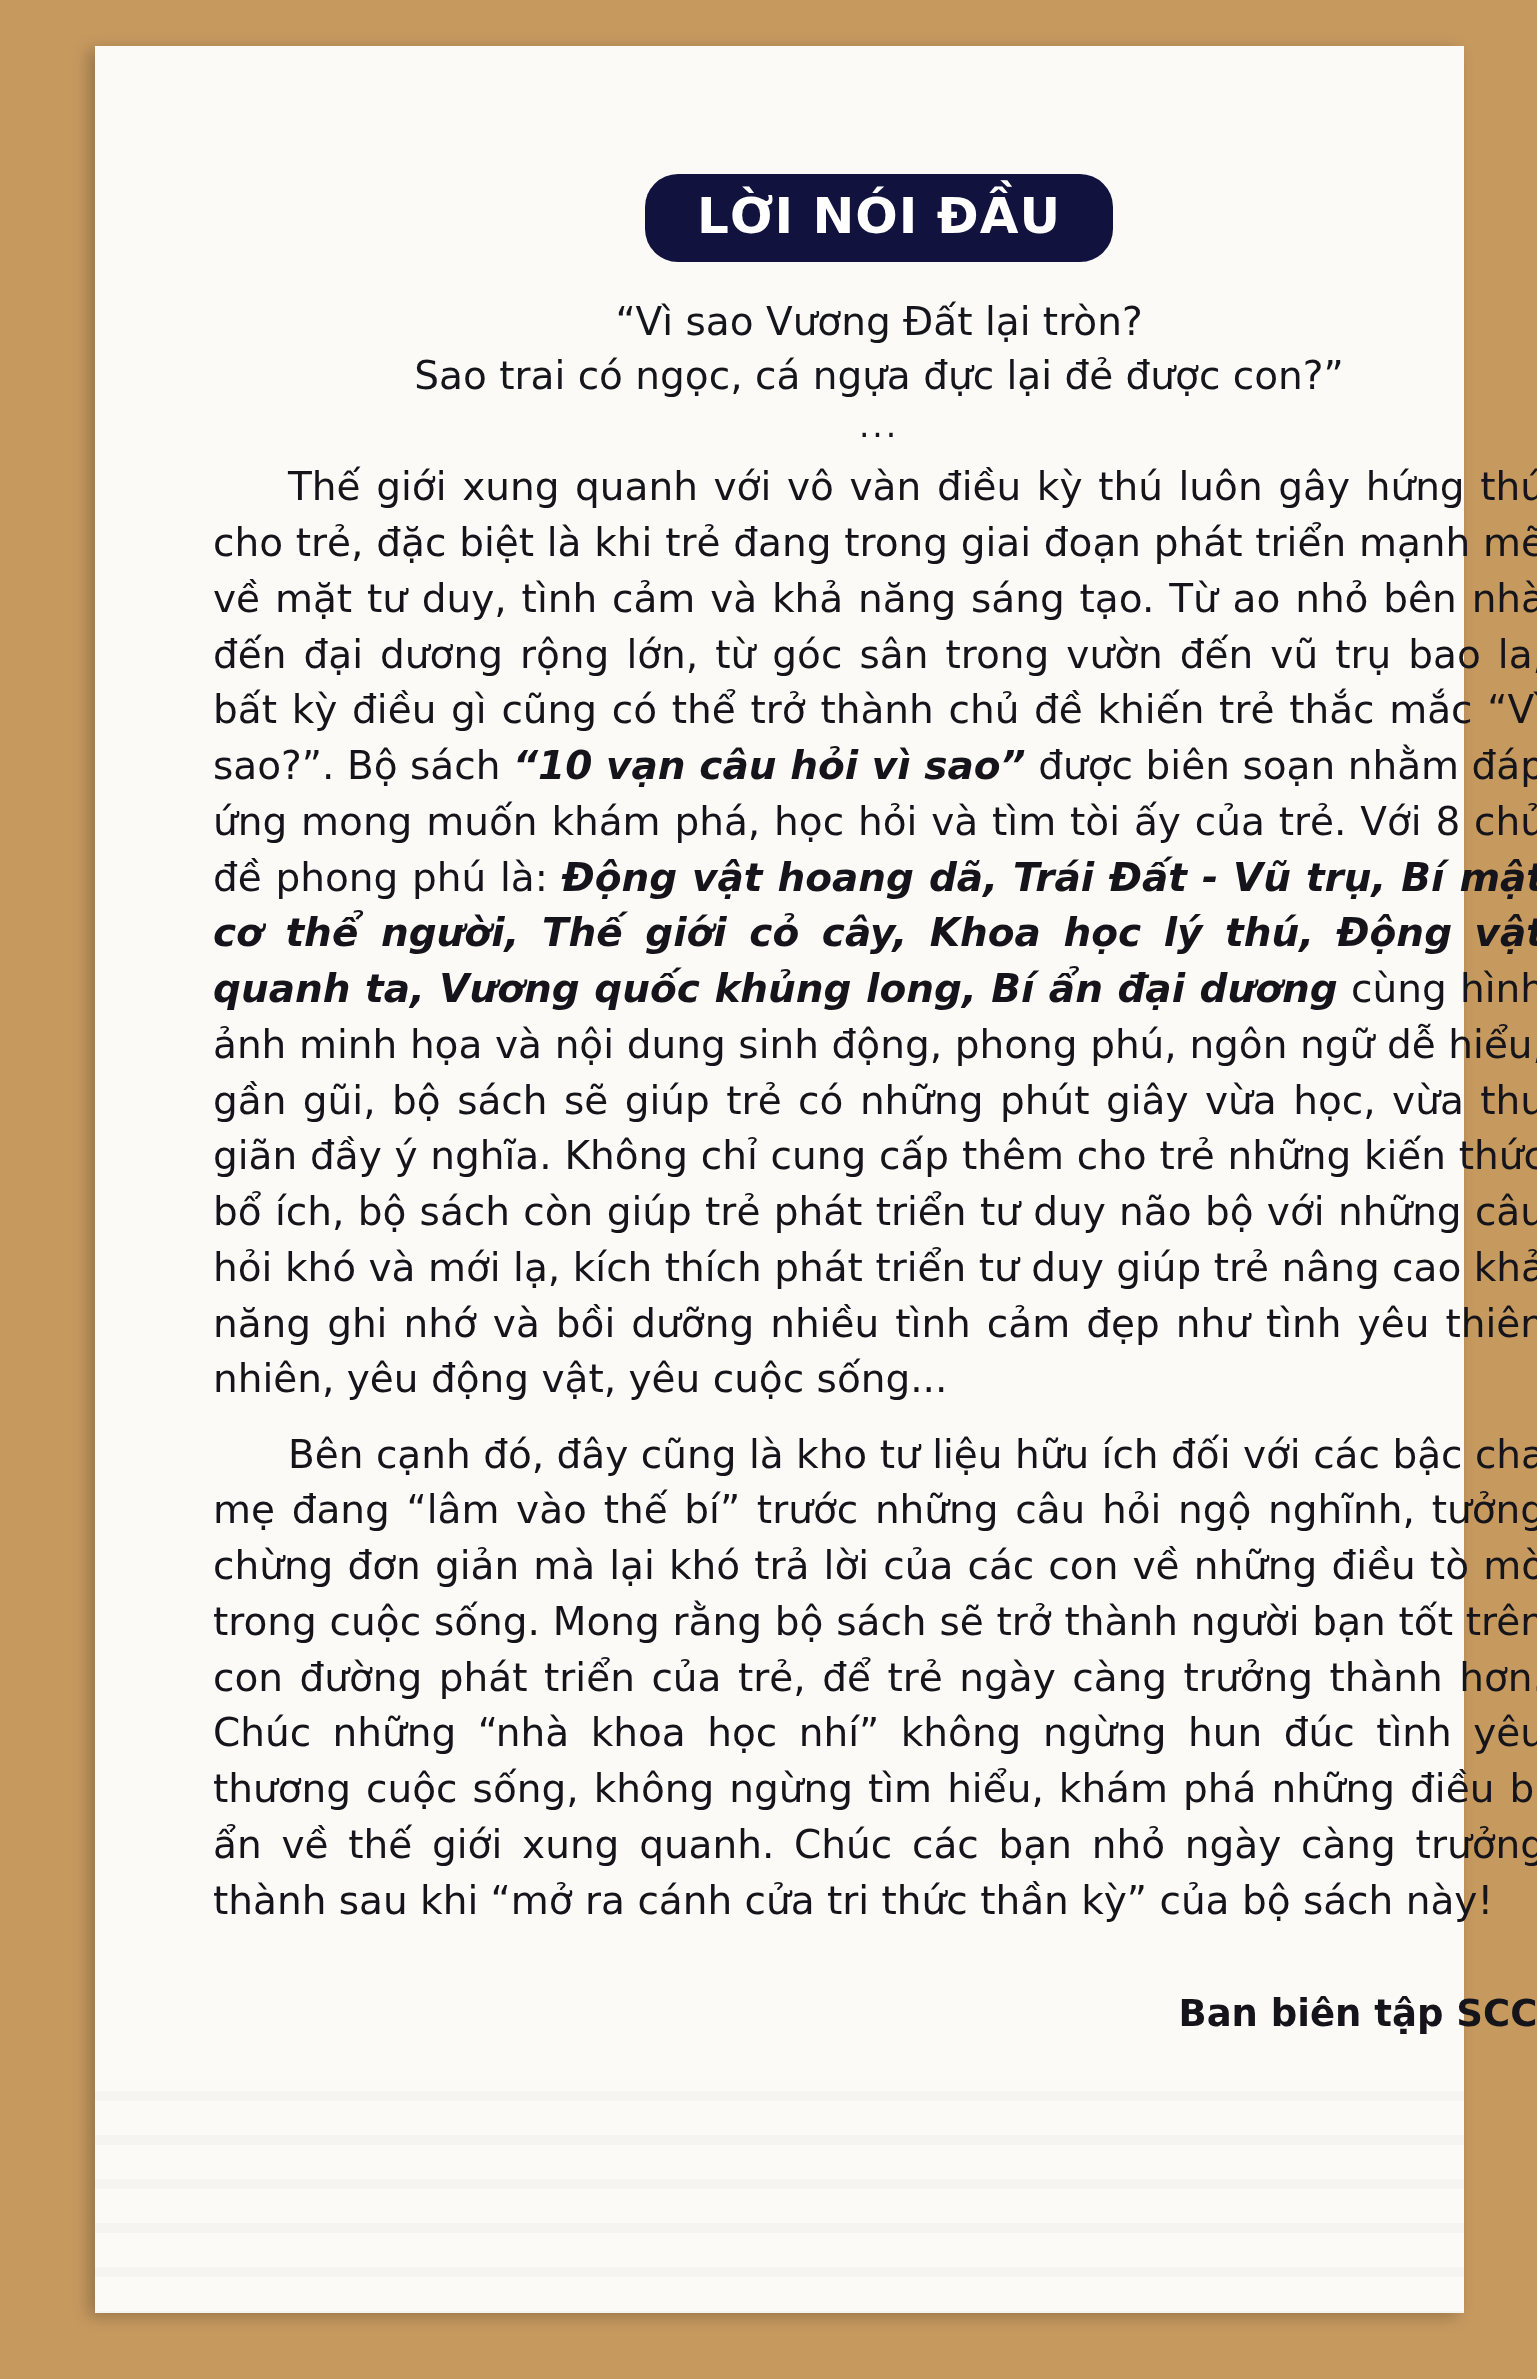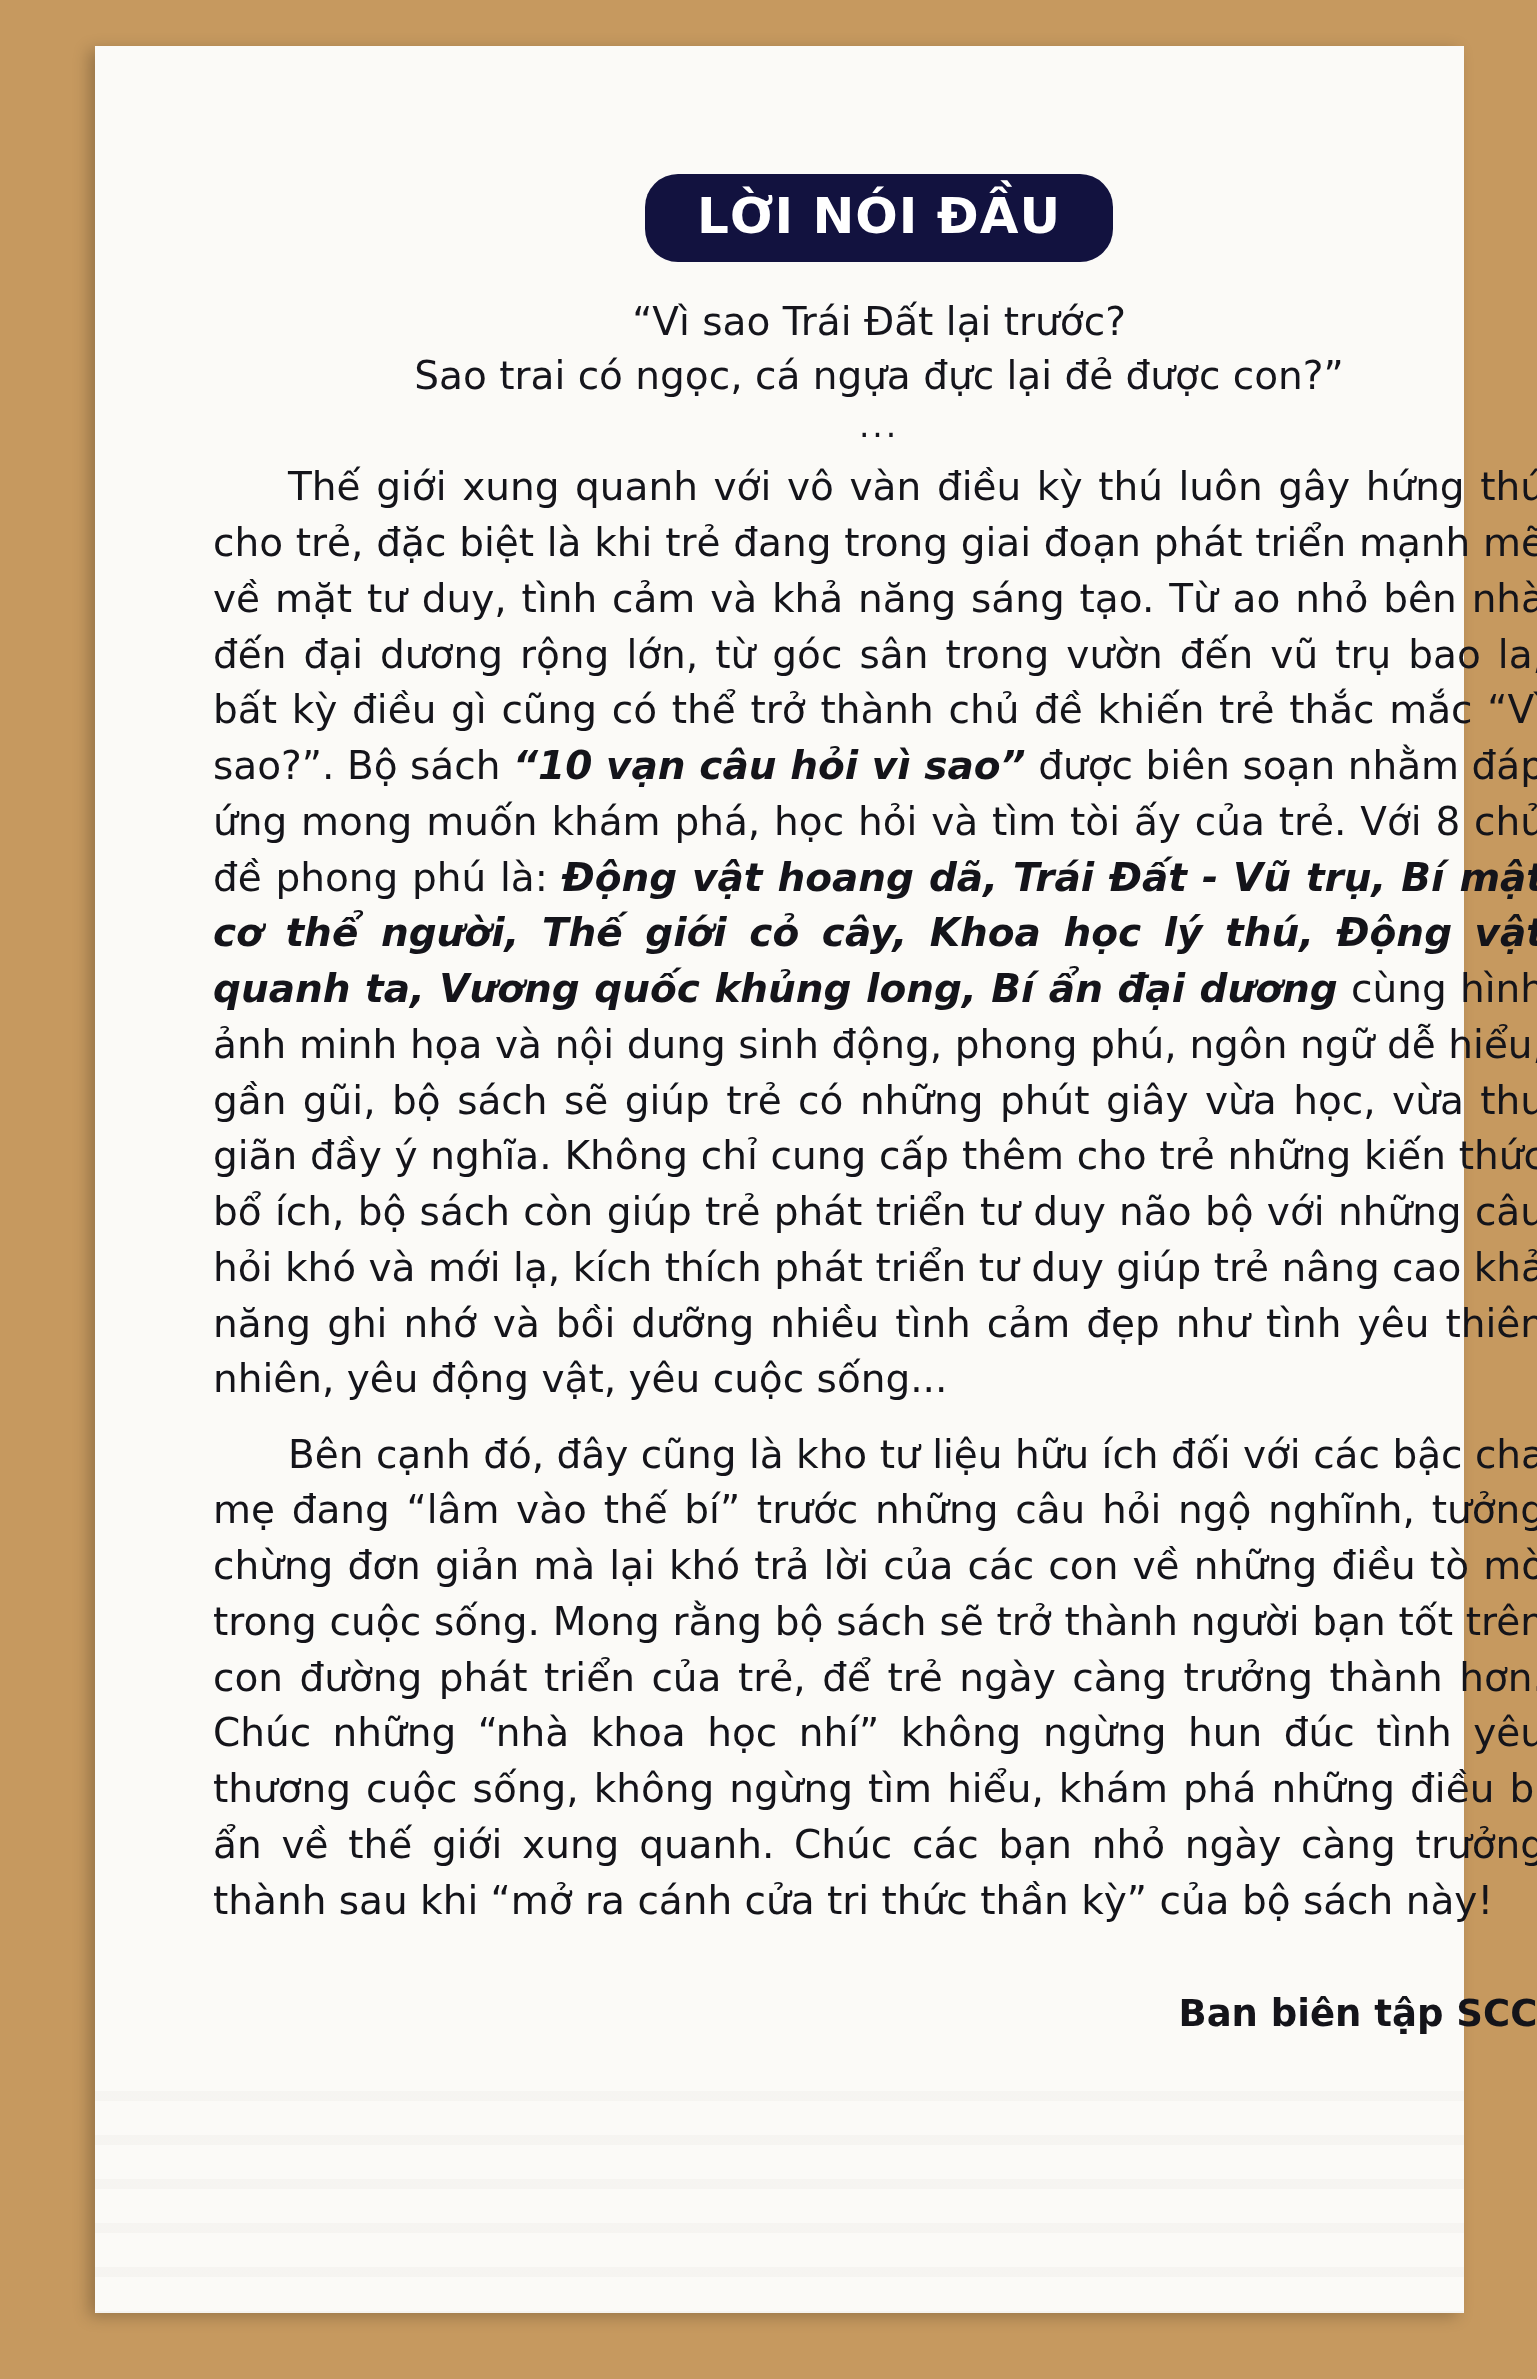--- a/index.html
+++ b/index.html
@@ -121,21 +121,21 @@
 <div class="page-sheet">
   <div class="ghost"></div>
 
   <div class="content">
 
     <div class="title-wrap">
       <span class="title-badge">LỜI NÓI ĐẦU</span>
     </div>
 
     <div class="quote">
-      <span>“Vì sao Trái Đất lại trước?</span>
+      <span>“Vì sao Vương Đất lại tròn?</span>
       <span class="line2">Sao trai có ngọc, cá ngựa đực lại đẻ được con?”</span>
     </div>
 
     <div class="ellipsis">...</div>
 
     <p class="body first"><span>Thế giới xung quanh với vô vàn điều kỳ thú luôn gây hứng thú cho trẻ, đặc biệt là khi trẻ đang trong giai đoạn phát triển mạnh mẽ về mặt tư duy, tình cảm và khả năng sáng tạo. Từ ao nhỏ bên nhà đến đại dương rộng lớn, từ góc sân trong vườn đến vũ trụ bao la, bất kỳ điều gì cũng có thể trở thành chủ đề khiến trẻ thắc mắc “Vì sao?”. Bộ sách </span><b class="em">“10 vạn câu hỏi vì sao”</b><span> được biên soạn nhằm đáp ứng mong muốn khám phá, học hỏi và tìm tòi ấy của trẻ. Với 8 chủ đề phong phú là: </span><b class="em">Động vật hoang dã, Trái Đất - Vũ trụ, Bí mật cơ thể người, Thế giới cỏ cây, Khoa học lý thú, Động vật quanh ta, Vương quốc khủng long, Bí ẩn đại dương</b><span> cùng hình ảnh minh họa và nội dung sinh động, phong phú, ngôn ngữ dễ hiểu, gần gũi, bộ sách sẽ giúp trẻ có những phút giây vừa học, vừa thư giãn đầy ý nghĩa. Không chỉ cung cấp thêm cho trẻ những kiến thức bổ ích, bộ sách còn giúp trẻ phát triển tư duy não bộ với những câu hỏi khó và mới lạ, kích thích phát triển tư duy giúp trẻ nâng cao khả năng ghi nhớ và bồi dưỡng nhiều tình cảm đẹp như tình yêu thiên nhiên, yêu động vật, yêu cuộc sống...</span></p>
 
     <p class="body">Bên cạnh đó, đây cũng là kho tư liệu hữu ích đối với các bậc cha mẹ đang “lâm vào thế bí” trước những câu hỏi ngộ nghĩnh, tưởng chừng đơn giản mà lại khó trả lời của các con về những điều tò mò trong cuộc sống. Mong rằng bộ sách sẽ trở thành người bạn tốt trên con đường phát triển của trẻ, để trẻ ngày càng trưởng thành hơn. Chúc những “nhà khoa học nhí” không ngừng hun đúc tình yêu thương cuộc sống, không ngừng tìm hiểu, khám phá những điều bí ẩn về thế giới xung quanh. Chúc các bạn nhỏ ngày càng trưởng thành sau khi “mở ra cánh cửa tri thức thần kỳ” của bộ sách này!</p>
 
     <div class="signature">Ban biên tập SCC</div>

